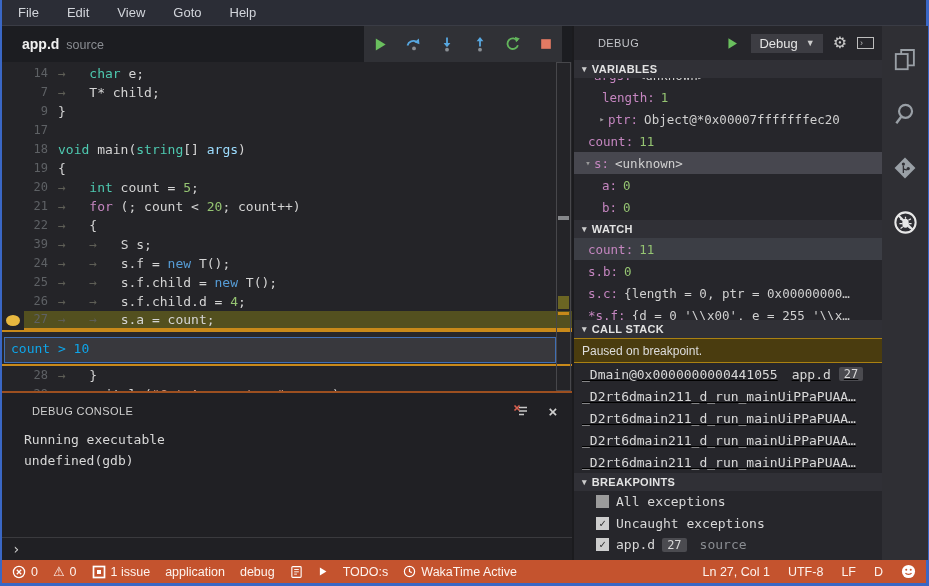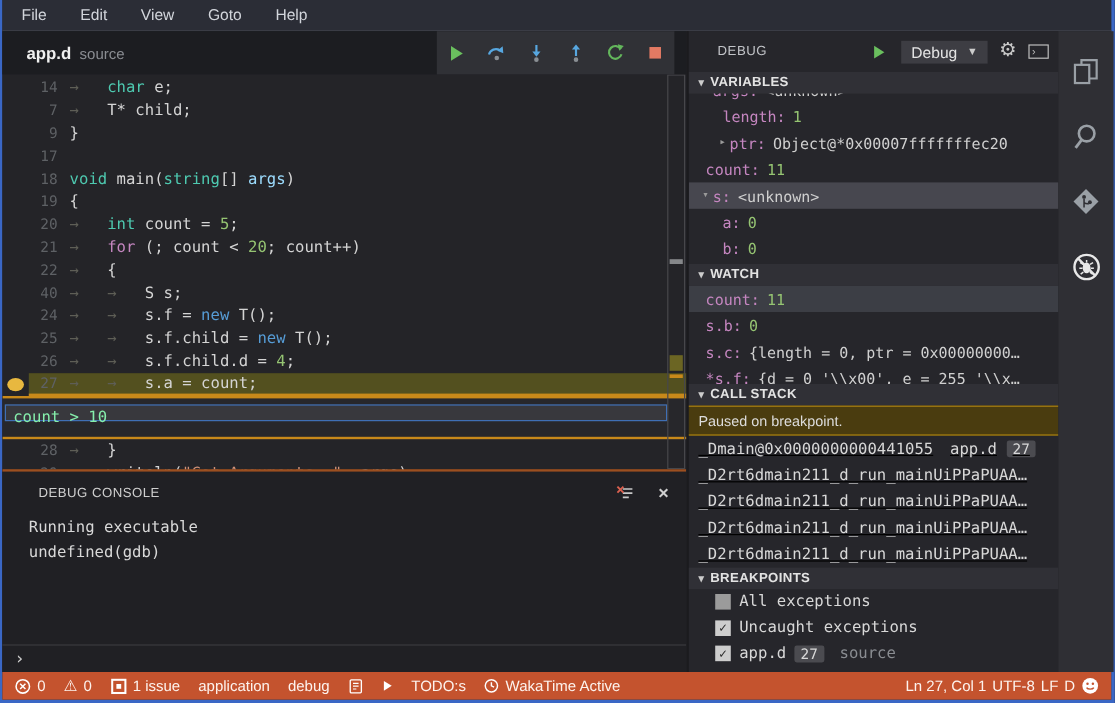--- a/index.html
+++ b/index.html
@@ -48,22 +48,22 @@
   .tk-num{color:var(--number-green,#a6ce97);}
   .tk-str{color:var(--string-orange,#ce9178);}
   .tk-var{color:#9cdcfe;}
   .tk-df{color:#d4d4d4;}
   .cond-widget{
     border-top:2px solid var(--condition-border,#c8891a);
     border-bottom:2px solid var(--condition-border,#c8891a);
     background:#27272b;padding:5px 0 5px 0;height:22px;
   }
   .cond-input{
-    margin:0 16px 0 2px;height:14px;line-height:22px;background:#38383d;
-    border:1px solid #3f6fb5;box-sizing:border-box;color:#86efac;padding-left:6px;font-size:13px;
+    margin:0 16px 0 2px;height:26px;line-height:22px;background:#38383d;
+    border:1px solid #3f6fb5;box-sizing:border-box;color:#0ea5e9;padding-left:6px;font-size:13px;
   }
   .sb-track{position:absolute;right:1px;top:0;bottom:0;width:13px;border:1px solid #47474b;}
   .sb-dash{position:absolute;left:1px;right:1px;height:4px;background:#85878a;top:153px;}
   .sb-band{position:absolute;left:1px;right:1px;height:13px;background:#6b6523;top:233px;}
   .sb-mark{position:absolute;left:1px;right:1px;height:3px;background:var(--condition-border,#c8891a);top:249px;}
   
   .console{flex:0 0 169px;height:169px;box-sizing:border-box;background:#202024;border-top:2px solid #9c4f20;display:flex;flex-direction:column;}
   .console-header{height:28px;display:flex;align-items:center;padding:4px 10px 0 22px;}
   .console-title{font-size:11px;color:#cfcfcf;letter-spacing:.4px;padding-left:8px;}
   .console-icons{margin-left:auto;display:flex;align-items:center;gap:14px;}
@@ -116,21 +116,21 @@
   .bp-suffix{color:#8a8d92;margin-left:6px;}
   
   .activitybar{width:46px;flex:0 0 46px;background:#2f2f34;display:flex;flex-direction:column;align-items:center;padding-top:20px;box-sizing:border-box;gap:26px;}
   .act-item{width:28px;height:28px;display:flex;align-items:center;justify-content:center;cursor:pointer;}
   
   .statusbar{
     height:23px;flex:0 0 23px;background:var(--status-bar-bg,#c4532e);
     display:flex;align-items:center;color:#fdf3ee;font-size:12.5px;padding:0 10px;box-sizing:border-box;
   }
   .sb-left{display:flex;align-items:center;gap:15px;}
-  .sb-right{margin-left:auto;display:flex;align-items:center;gap:5px;}
+  .sb-right{margin-left:auto;display:flex;align-items:center;gap:18px;}
   .sb-item{display:flex;align-items:center;gap:5px;cursor:pointer;white-space:nowrap;}
   .warn-glyph{font-size:13px;line-height:1;}
   svg{display:block;}
 </style>
 </head>
 <body>
 
 <div class="window">
 
   <div class="menubar" id="menubar">
@@ -251,21 +251,21 @@
             <div class="code-row">
               <span class="bp-col"></span>
               <span class="row-body">
                 <span class="lnum">22</span>
                 <span class="code"><span class="tk-ws">→   </span><span class="tk-df">{</span></span>
               </span>
             </div>
             <div class="code-row">
               <span class="bp-col"></span>
               <span class="row-body">
-                <span class="lnum">40</span>
+                <span class="lnum">39</span>
                 <span class="code"><span class="tk-ws">→   →   </span><span class="tk-df">S s;</span></span>
               </span>
             </div>
             <div class="code-row">
               <span class="bp-col"></span>
               <span class="row-body">
                 <span class="lnum">24</span>
                 <span class="code"><span class="tk-ws">→   →   </span><span class="tk-df">s.f = </span><span class="tk-new">new</span><span class="tk-df"> T();</span></span>
               </span>
             </div>

